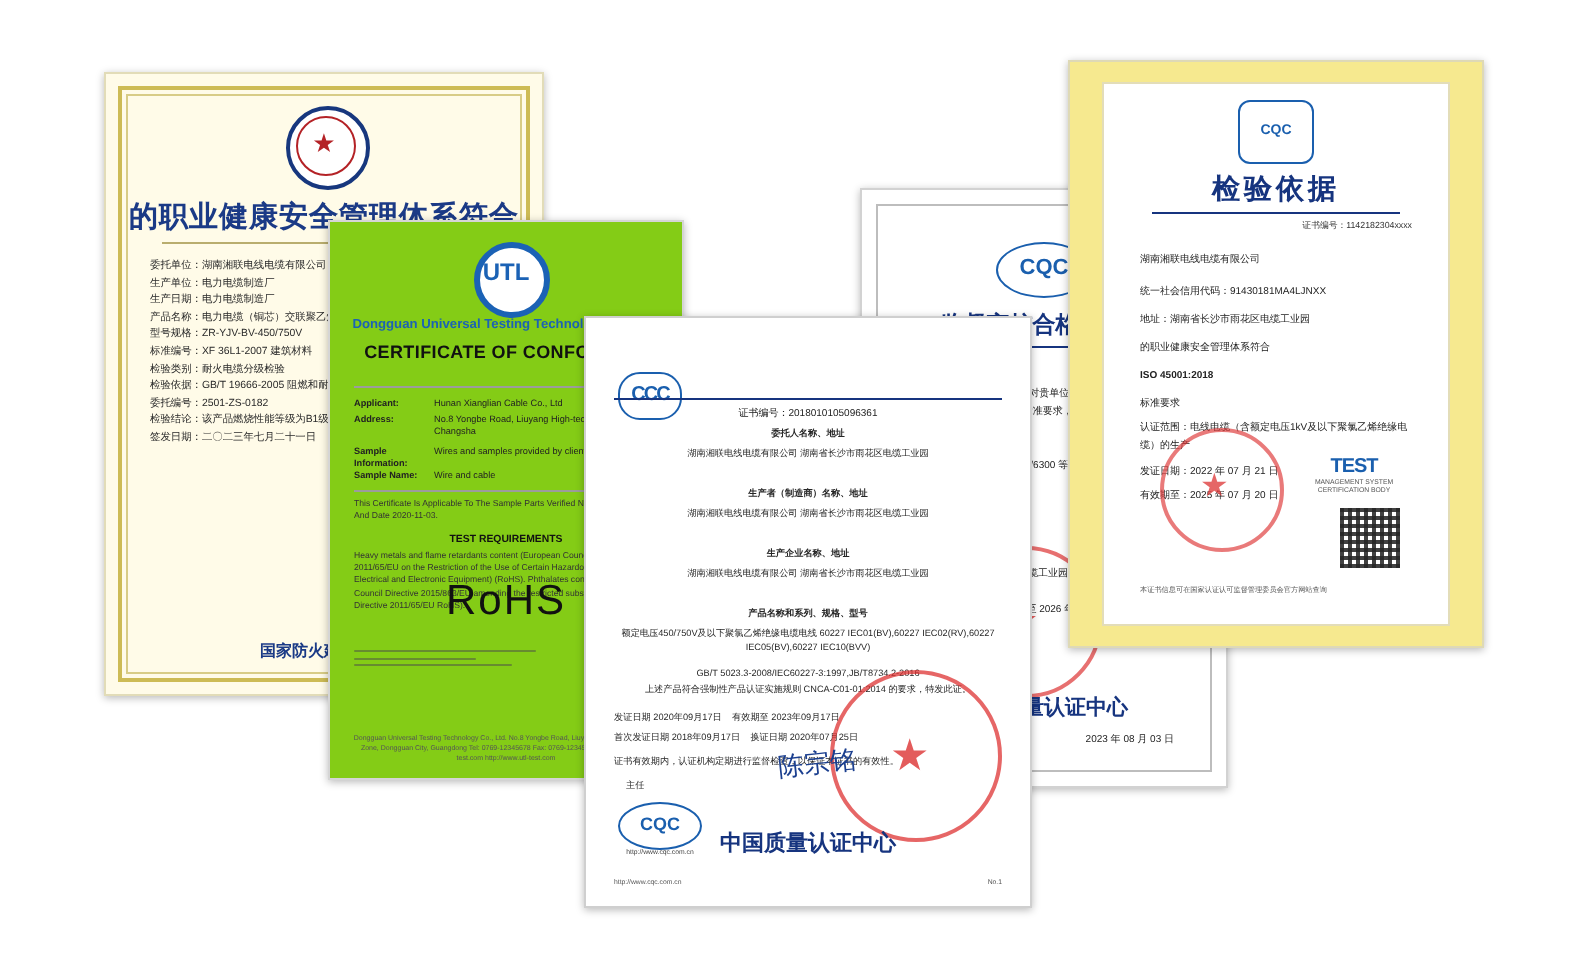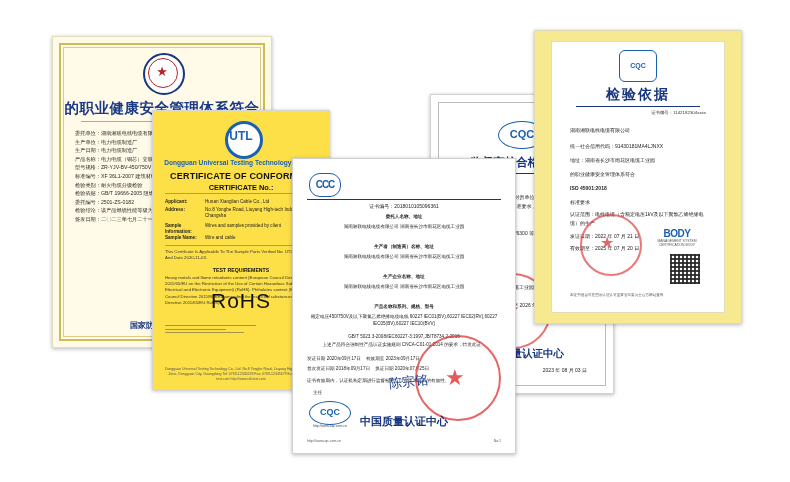--- a/index.html
+++ b/index.html
@@ -23,39 +23,39 @@
   #c1 .emblem .ring2{position:absolute;left:9px;top:7px;width:28px;height:28px;border:1px solid #b42226;border-radius:50%;}
   #c1 .emblem .star{position:absolute;left:16px;top:14px;width:14px;height:14px;color:#b42226;font-size:13px;line-height:14px;text-align:center;}
   #c1 .title{position:absolute;left:0;right:0;top:62px;text-align:center;font-size:14.5px;font-weight:bold;color:#1b3a86;letter-spacing:.5px;}
   #c1 .tline{position:absolute;left:28px;right:28px;top:84px;height:1px;background:#b9ad6e;}
   #c1 .body{position:absolute;left:22px;right:18px;top:92px;font-size:5.2px;line-height:8.6px;color:#2a2a2a;}
   #c1 .body .row{white-space:nowrap;overflow:hidden;}
   #c1 .foot{position:absolute;left:0;right:0;bottom:16px;text-align:center;font-size:8px;color:#1b3a86;font-weight:bold;}
   #c1 .seal{position:absolute;right:26px;bottom:42px;width:44px;height:44px;border:2px solid #c33;border-radius:50%;opacity:.55;}
 
   
-  #c2{left:152px;top:110px;width:176px;height:278px;background:#fde047;border:1px solid #d5d5d5;}
+  #c2{left:164px;top:110px;width:176px;height:278px;background:#84cc16;border:1px solid #d5d5d5;}
   #c2 .ublock{position:absolute;left:50%;top:10px;transform:translateX(-50%);width:54px;height:34px;}
   #c2 .ucircle{position:absolute;left:11px;top:0;width:32px;height:32px;border:3px solid #1b62b5;border-radius:50%;background:#fff;}
   #c2 .utxt{position:absolute;left:0;top:8px;width:54px;text-align:center;font-size:12px;font-weight:bold;color:#1b62b5;}
   #c2 .cname{position:absolute;left:0;right:0;top:48px;text-align:center;font-size:6.6px;font-weight:bold;color:#1b62b5;}
   #c2 .ctitle{position:absolute;left:0;right:0;top:60px;text-align:center;font-size:9px;font-weight:bold;color:#111;letter-spacing:.2px;}
   #c2 .cnum{position:absolute;left:0;right:0;top:72px;text-align:center;font-size:7.4px;font-weight:bold;color:#111;}
   #c2 .hr{position:absolute;left:12px;right:12px;height:1px;background:#9c9c9c;}
   #c2 .lbl{position:absolute;font-size:4.6px;font-weight:bold;color:#222;}
   #c2 .val{position:absolute;font-size:4.6px;color:#222;}
   #c2 .sec{position:absolute;left:0;right:0;text-align:center;font-size:5.2px;font-weight:bold;color:#111;}
   #c2 .para{position:absolute;left:12px;right:12px;font-size:4.3px;line-height:6.2px;color:#333;}
   #c2 .rohs{position:absolute;left:0;right:0;top:178px;text-align:center;font-size:21px;font-weight:normal;color:#111;letter-spacing:1px;}
   #c2 .bfoot{position:absolute;left:10px;right:10px;bottom:7px;font-size:3.5px;line-height:5px;color:#555;text-align:center;}
 
   
   #c3{left:292px;top:158px;width:222px;height:294px;background:#fff;border:1px solid #cfcfcf;}
   #c3 .hdr{position:absolute;left:0;right:0;top:12px;height:26px;}
-  #c3 .ccc{position:absolute;left:16px;top:2px;width:30px;height:22px;border:1.6px solid #1a5fae;border-radius:11px/11px;color:#1a5fae;font-size:10px;font-weight:bold;text-align:center;line-height:21px;letter-spacing:-1px;}
+  #c3 .ccc{position:absolute;left:16px;top:15px;width:30px;height:22px;border:1.6px solid #1a5fae;border-radius:11px/11px;color:#1a5fae;font-size:10px;font-weight:bold;text-align:center;line-height:21px;letter-spacing:-1px;}
   #c3 .htitle{position:absolute;left:52px;top:2px;font-size:11.6px;font-weight:bold;color:#16347f;letter-spacing:.5px;}
   #c3 .hrule{position:absolute;left:14px;right:14px;top:40px;height:1px;background:#16347f;}
   #c3 .cno{position:absolute;left:0;right:0;top:44px;text-align:center;font-size:5px;color:#222;}
   #c3 .blk{position:absolute;left:14px;right:14px;font-size:4.6px;line-height:7.4px;color:#262626;}
   #c3 .stamp{position:absolute;left:122px;top:176px;width:82px;height:82px;border:2.4px solid #d33;border-radius:50%;opacity:.75;}
   #c3 .stamp::after{content:"";position:absolute;left:50%;top:50%;width:16px;height:16px;transform:translate(-50%,-50%);color:#d33;}
   #c3 .star{position:absolute;left:152px;top:206px;font-size:22px;color:#d33;opacity:.8;}
   #c3 .sign{position:absolute;left:96px;top:214px;font-size:13px;color:#1b3f8f;font-family:"Liberation Serif",serif;transform:rotate(-6deg);}
   #c3 .cqcmark{position:absolute;left:16px;bottom:22px;width:40px;height:30px;}
   #c3 .cqcoval{position:absolute;left:0;top:0;width:40px;height:22px;border:1.4px solid #1a5fae;border-radius:50%;color:#1a5fae;font-size:9px;font-weight:bold;text-align:center;line-height:21px;}
@@ -133,21 +133,20 @@
     <div class="foot">国家防火建筑材料</div>
   </div>
 
   <div class="cert" id="c2">
     <div class="ublock">
       <div class="ucircle"></div>
       <div class="utxt">UTL</div>
     </div>
     <div class="cname">Dongguan Universal Testing Technology Co., Ltd</div>
     <div class="ctitle">CERTIFICATE OF CONFORMITY</div>
-    <div class="cnum">CERTIFICATE No.:</div>
     <div class="hr" style="top:82px;"></div>
 
     <div class="lbl" style="left:12px;top:88px;">Applicant:</div>
     <div class="val" style="left:52px;right:12px;top:88px;">Hunan Xianglian Cable Co., Ltd</div>
     <div class="lbl" style="left:12px;top:96px;">Address:</div>
     <div class="val" style="left:52px;right:12px;top:96px;line-height:6px;">No.8 Yongbe Road, Liuyang High-tech Industrial Zone, Changsha</div>
     <div class="lbl" style="left:12px;top:112px;width:38px;line-height:5.5px;">Sample Information:</div>
     <div class="val" style="left:52px;right:12px;top:112px;">Wires and samples provided by client</div>
     <div class="lbl" style="left:12px;top:124px;">Sample Name:</div>
     <div class="val" style="left:52px;right:12px;top:124px;">Wire and cable</div>
@@ -198,21 +197,21 @@
       <div class="line" style="top:114px;">地址：湖南省长沙市雨花区电缆工业园</div>
       <div class="line" style="top:128px;">的职业健康安全管理体系符合</div>
       <div class="line" style="top:142px;font-weight:bold;">ISO 45001:2018</div>
       <div class="line" style="top:156px;">标准要求</div>
       <div class="line" style="top:168px;">认证范围：电线电缆（含额定电压1kV及以下聚氯乙烯绝缘电缆）的生产</div>
       <div class="line" style="top:190px;">发证日期：2022 年 07 月 21 日</div>
       <div class="line" style="top:202px;">有效期至：2025 年 07 月 20 日</div>
       <div class="redseal"></div>
       <div class="redstar">★</div>
       <div class="cnas">
-        <div class="c">BODY</div>
+        <div class="c">TEST</div>
         <div class="sub">MANAGEMENT SYSTEM CERTIFICATION BODY</div>
       </div>
       <div class="qr"></div>
       <div class="botstrip">本证书信息可在国家认证认可监督管理委员会官方网站查询</div>
     </div>
   </div>
 
   <div class="cert" id="c3">
     <div class="hdr">
       <div class="ccc">CCC</div>

